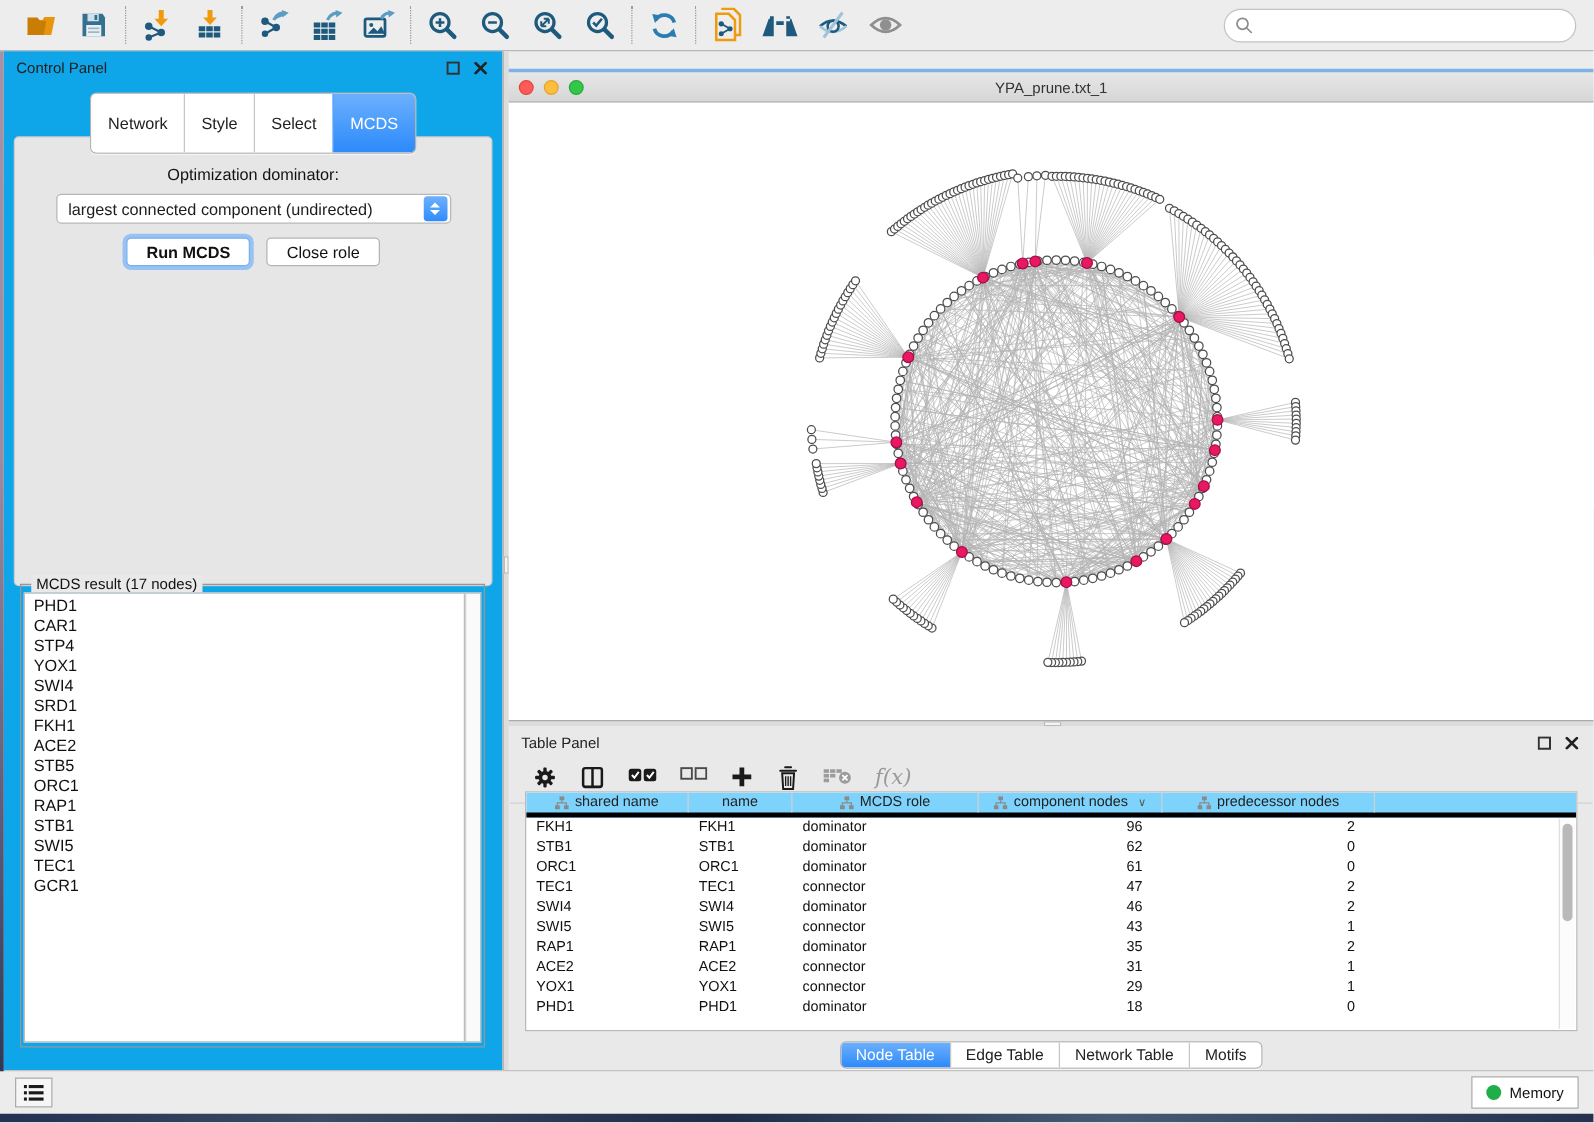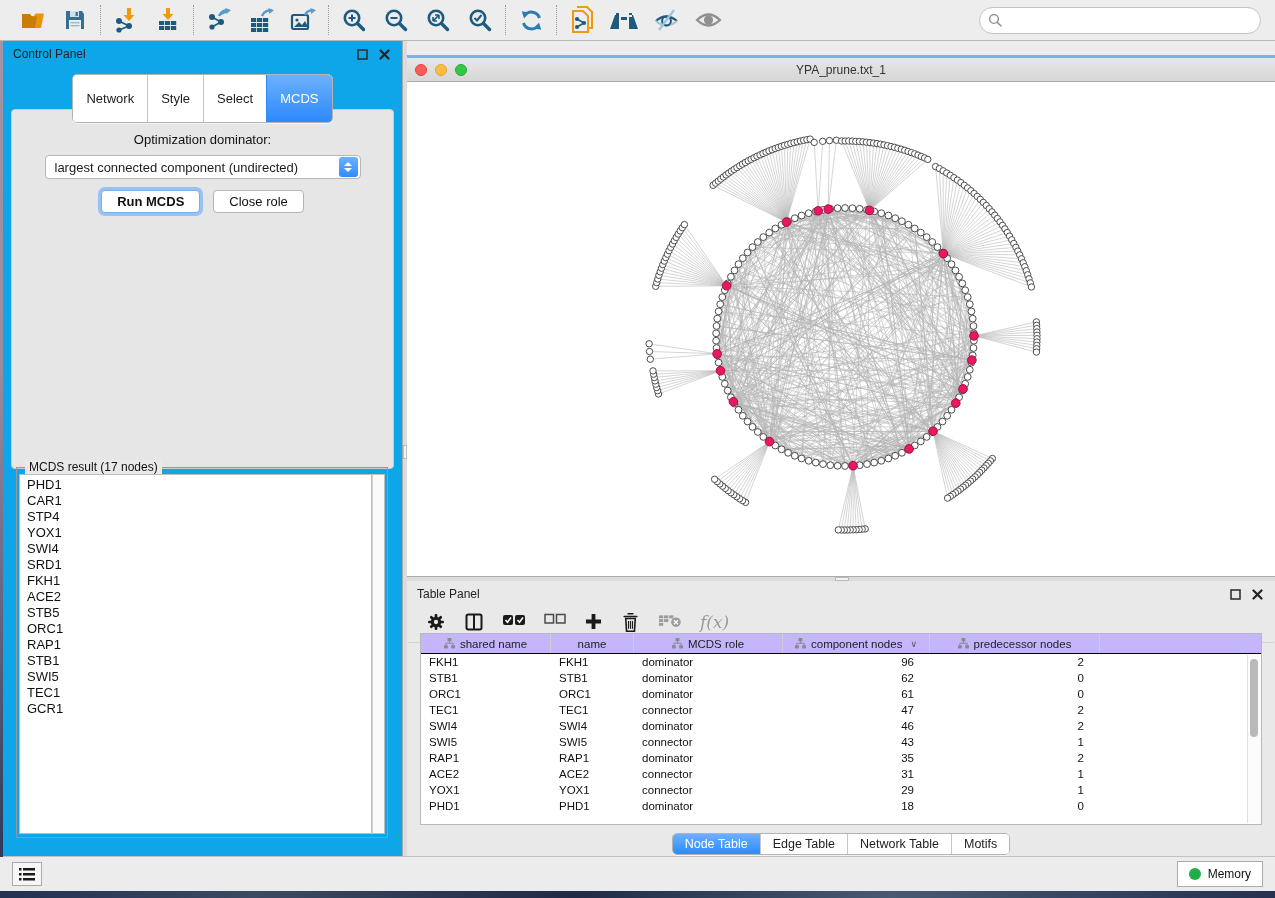--- a/index.html
+++ b/index.html
@@ -79,21 +79,21 @@
   .hsplitter .grip { position:absolute; left:428px; top:0; width:14px; height:4px; background:#f3f3f3; border:1px solid #bbb; }
 
   
   .table-panel { position:absolute; left:0; top:526px; width:868px; height:289px; background:#e9e9e9; }
   .tp-toolbar { height:36px; margin:0 1px; background:#e9e9e9; border-bottom:1px solid #d2d2d2;
     display:flex; align-items:center; gap:18px; padding:0 18px; }
   .tp-btn { background:none; border:none; display:flex; justify-content:center; cursor:pointer; height:26px; }
   .fx-label { font-family:"DejaVu Serif", serif; font-style:italic; font-size:17px; color:#9a9a9a; }
 
   .tp-table { position:absolute; left:13px; right:13px; top:52px; height:192px; background:#fff; border:1px solid #b9b9b9; overflow:hidden; }
-  .tp-head { display:flex; height:20px; background:#c4b5fd; border-bottom:1px solid #000000; }
+  .tp-head { display:flex; height:20px; background:#7dd3fc; border-bottom:4px solid #000000; }
   .th { display:flex; align-items:center; justify-content:center; gap:5px; font-size:11.5px; color:#222; border-right:1px solid #cfcfcf; position:relative; }
   .th .sortchev { font-size:9px; color:#555; margin-left:3px; }
   .tp-body { position:relative; }
   .tr { display:flex; height:16px; align-items:center; font-size:11.5px; color:#111; }
   .td { padding:0 8px; white-space:nowrap; overflow:hidden; }
   .td.num { text-align:right; padding-right:16px; }
   .tp-scroll { position:absolute; top:21px; bottom:1px; right:1px; width:13px; background:#fcfcfc; border-left:1px solid #e0e0e0; }
   .tp-thumb { position:absolute; left:2px; top:4px; width:8px; height:78px; background:#b9b9b9; border-radius:4px; }
 
   .tp-tabs-row { position:absolute; left:0; right:0; top:252px; text-align:center; }

